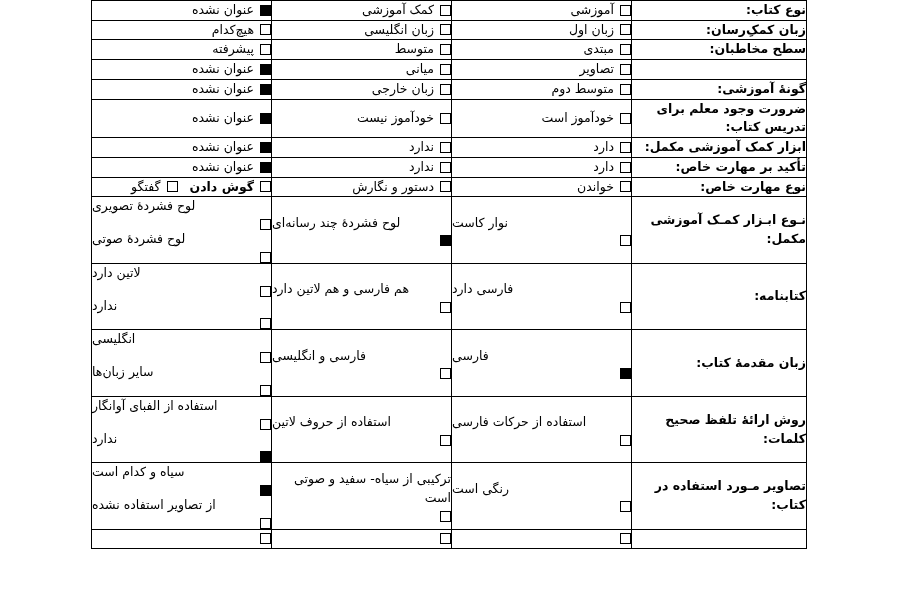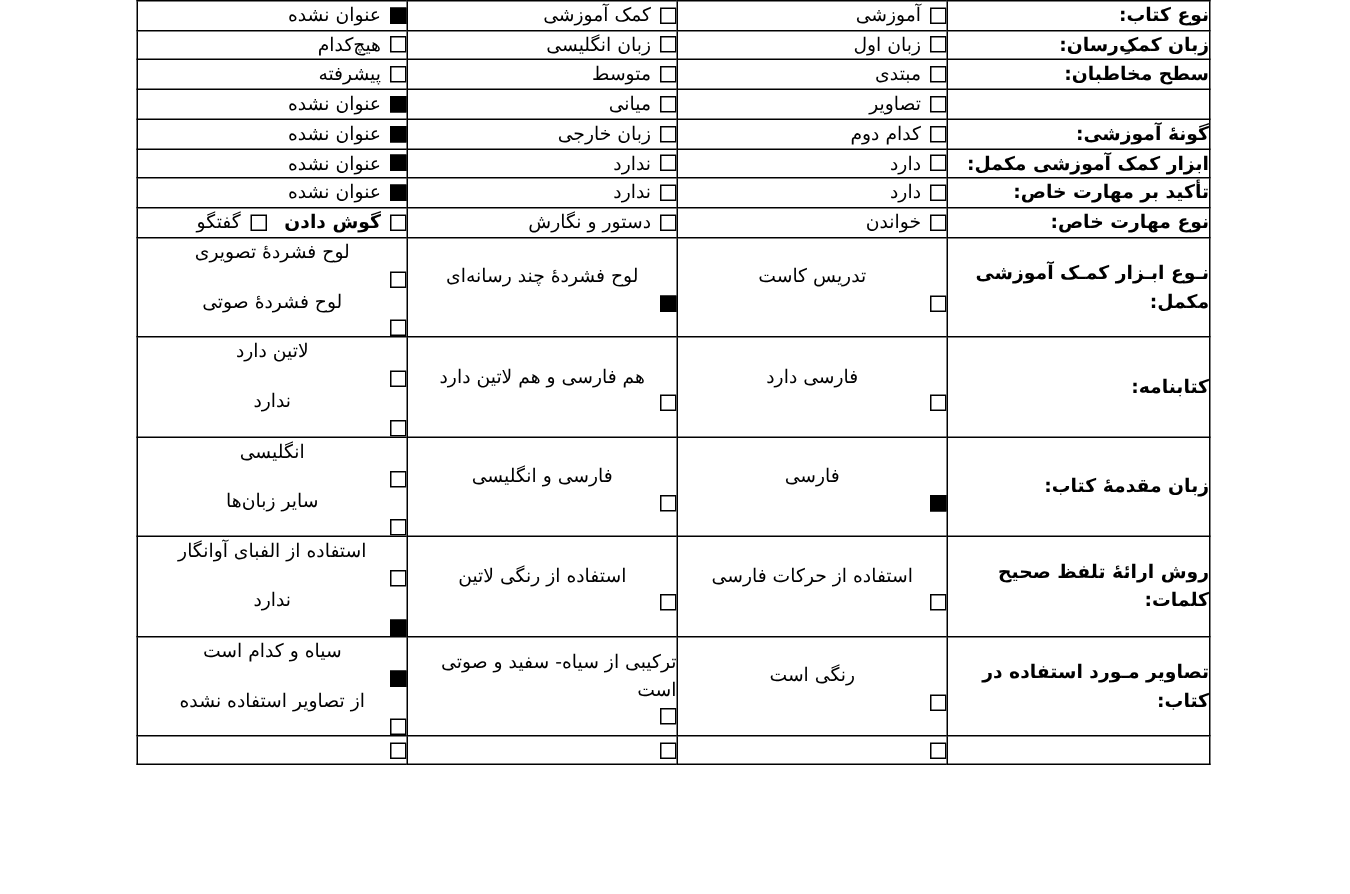--- a/index.html
+++ b/index.html
@@ -73,21 +73,21 @@
     background: #ffffff;
     display: inline-block;
   }
   .box.checked {
     background: #000000;
   }
   
   .optcol {
     display: flex;
     flex-direction: column;
-    align-items: center;
+    align-items: flex-end;
     gap: 3px;
   }
   .optcol .opttext { white-space: normal; }
   .optcol .boxline {
     width: 100%;
     display: flex;
     flex-direction: row-reverse;
     justify-content: flex-end;
   }
   .optcol .boxline .box { margin-left: 0; }
@@ -191,27 +191,48 @@
             <div class="optrow">
               <span class="opttext">عنوان نشده</span>
               <span class="box checked"></span>
             </div>
           </td>
         </tr>
         <tr>
           <td class="label">گونهٔ آموزشی:</td>
           <td class="opt">
             <div class="optrow">
-              <span class="opttext">کدام دوم</span>
+              <span class="opttext">متوسط دوم</span>
               <span class="box"></span>
             </div>
           </td>
           <td class="opt">
             <div class="optrow">
               <span class="opttext">زبان خارجی</span>
+              <span class="box"></span>
+            </div>
+          </td>
+          <td class="opt">
+            <div class="optrow">
+              <span class="opttext">عنوان نشده</span>
+              <span class="box checked"></span>
+            </div>
+          </td>
+        </tr>
+        <tr>
+          <td class="label">ضرورت وجود معلم برای تدریس کتاب:</td>
+          <td class="opt">
+            <div class="optrow">
+              <span class="opttext">خودآموز است</span>
+              <span class="box"></span>
+            </div>
+          </td>
+          <td class="opt">
+            <div class="optrow">
+              <span class="opttext">خودآموز نیست</span>
               <span class="box"></span>
             </div>
           </td>
           <td class="opt">
             <div class="optrow">
               <span class="opttext">عنوان نشده</span>
               <span class="box checked"></span>
             </div>
           </td>
         </tr>
@@ -281,21 +302,21 @@
                 <span class="opttext">گوش دادن</span>
                 <span class="box"></span>
               </div>
             </div>
           </td>
         </tr>
         <tr>
           <td class="label">نـوع ابـزار کمـک آموزشی مکمل:</td>
           <td class="opt">
             <div class="optcol">
-              <div class="opttext">تدریس کاست</div>
+              <div class="opttext">نوار کاست</div>
               <div class="boxline">
                 <span class="box"></span>
               </div>
             </div>
           </td>
           <td class="opt">
             <div class="optcol">
               <div class="opttext">لوح فشردهٔ چند رسانه‌ای</div>
               <div class="boxline">
                 <span class="box checked"></span>
@@ -388,21 +409,21 @@
           <td class="opt">
             <div class="optcol">
               <div class="opttext">استفاده از حرکات فارسی</div>
               <div class="boxline">
                 <span class="box"></span>
               </div>
             </div>
           </td>
           <td class="opt">
             <div class="optcol">
-              <div class="opttext">استفاده از رنگی لاتین</div>
+              <div class="opttext">استفاده از حروف لاتین</div>
               <div class="boxline">
                 <span class="box"></span>
               </div>
             </div>
           </td>
           <td class="opt">
             <div class="optcol">
               <div class="opttext">استفاده از الفبای آوانگار</div>
               <div class="boxline">
                 <span class="box"></span>

